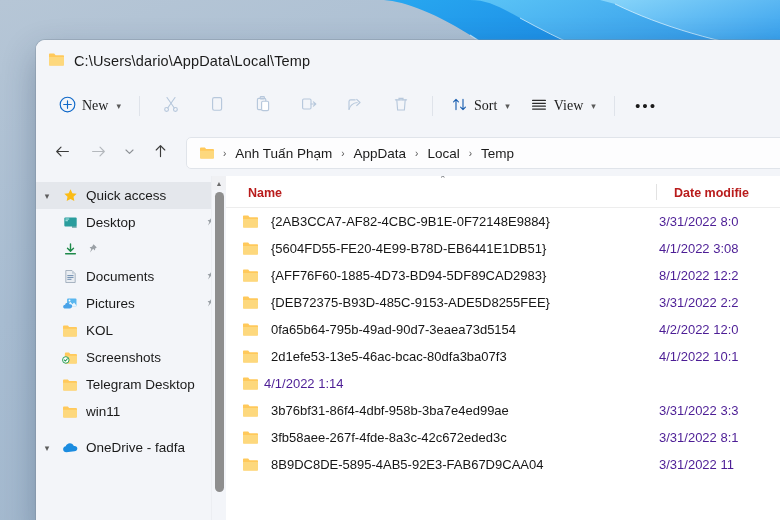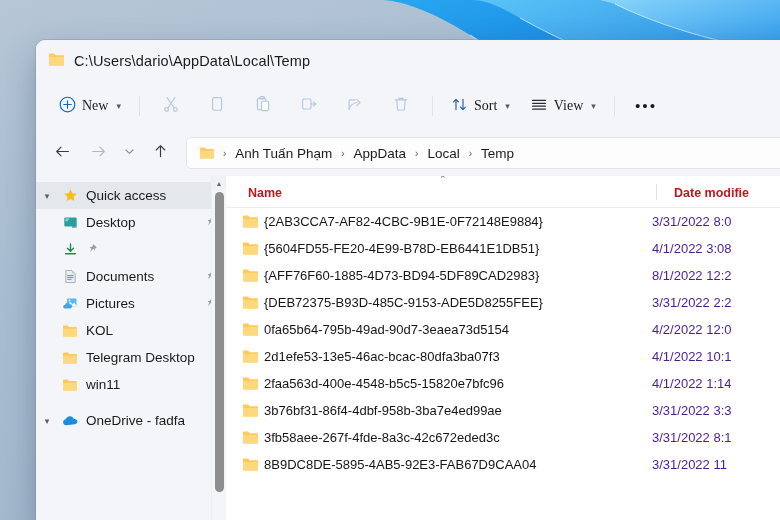--- a/index.html
+++ b/index.html
@@ -126,21 +126,21 @@
   }
   .col-title { font-size:12.5px; color:#b91c1c;font-weight:bold; }
   .col-div { width:1px; height:16px; background:#e2e2e2; }
   .col-date { padding-left:17px; white-space:nowrap; }
 
   .row {
     height:27px; display:flex; align-items:center; cursor:default;
   }
   .row .fico { width:22px; margin-left:16px; flex:none; display:flex; align-items:center; }
   .row .fname {
-    font-size:13px; color:#161616; white-space:nowrap; 
+    font-size:13px; color:#161616; white-space:nowrap; margin-left:7px;
     width:388px; overflow:hidden;
   }
   .row .fdate {
     font-size:13px; color:#4c1d95; white-space:nowrap;
     overflow:hidden;
   }
 </style>
 </head>
 <body>
 
@@ -422,20 +422,31 @@
       <div class="nav-item indent">
         <span class="ico">
           <svg width="16" height="14" viewBox="0 0 17 15">
             <path d="M1 2.6c0-.6.4-1 1-1h4.2l1.4 1.6H15c.6 0 1 .4 1 1v8.2c0 .6-.4 1-1 1H2c-.6 0-1-.4-1-1z" fill="#ffc95b"></path>
             <path d="M1 5.1h15v7.3c0 .6-.4 1-1 1H2c-.6 0-1-.4-1-1z" fill="#fdd87d"></path>
           </svg>
         </span>
         <span class="lbl">KOL</span>
       </div>
 
+      <div class="nav-item indent">
+        <span class="ico" style="position:relative">
+          <svg width="16" height="14" viewBox="0 0 17 15">
+            <path d="M3 2.6c0-.6.4-1 1-1h3.4l1.4 1.6H15c.6 0 1 .4 1 1v8.2c0 .6-.4 1-1 1H4c-.6 0-1-.4-1-1z" fill="#ffc95b"></path>
+            <path d="M3 5.1h13v7.3c0 .6-.4 1-1 1H4c-.6 0-1-.4-1-1z" fill="#fdd87d"></path>
+            <circle cx="4" cy="9.6" r="3.5" fill="#fff" stroke="#1e9a52" stroke-width="1"></circle>
+            <path d="M2.4 9.6 3.5 10.8 5.7 8.3" fill="none" stroke="#1e9a52" stroke-width="1.1" stroke-linecap="round" stroke-linejoin="round"></path>
+          </svg>
+        </span>
+        <span class="lbl">Screenshots</span>
+      </div>
 
       <div class="nav-item indent">
         <span class="ico">
           <svg width="16" height="14" viewBox="0 0 17 15">
             <path d="M1 2.6c0-.6.4-1 1-1h4.2l1.4 1.6H15c.6 0 1 .4 1 1v8.2c0 .6-.4 1-1 1H2c-.6 0-1-.4-1-1z" fill="#ffc95b"></path>
             <path d="M1 5.1h15v7.3c0 .6-.4 1-1 1H2c-.6 0-1-.4-1-1z" fill="#fdd87d"></path>
           </svg>
         </span>
         <span class="lbl">Telegram Desktop</span>
       </div>
@@ -540,21 +551,20 @@
             <span class="fname">2d1efe53-13e5-46ac-bcac-80dfa3ba07f3</span>
             <span class="fdate">4/1/2022 10:1</span>
           </div>
           <div class="row">
             <span class="fico">
               <svg width="17" height="15" viewBox="0 0 17 15">
                 <path d="M1 2.6c0-.6.4-1 1-1h4.2l1.4 1.6H15c.6 0 1 .4 1 1v8.2c0 .6-.4 1-1 1H2c-.6 0-1-.4-1-1z" fill="#ffc95b"></path>
                 <path d="M1 5.1h15v7.3c0 .6-.4 1-1 1H2c-.6 0-1-.4-1-1z" fill="#fdd87d"></path>
               </svg>
             </span>
-            <span class="fname">2faa563d-400e-4548-b5c5-15820e7bfc96</span>
             <span class="fdate">4/1/2022 1:14</span>
           </div>
           <div class="row">
             <span class="fico">
               <svg width="17" height="15" viewBox="0 0 17 15">
                 <path d="M1 2.6c0-.6.4-1 1-1h4.2l1.4 1.6H15c.6 0 1 .4 1 1v8.2c0 .6-.4 1-1 1H2c-.6 0-1-.4-1-1z" fill="#ffc95b"></path>
                 <path d="M1 5.1h15v7.3c0 .6-.4 1-1 1H2c-.6 0-1-.4-1-1z" fill="#fdd87d"></path>
               </svg>
             </span>
             <span class="fname">3b76bf31-86f4-4dbf-958b-3ba7e4ed99ae</span>

